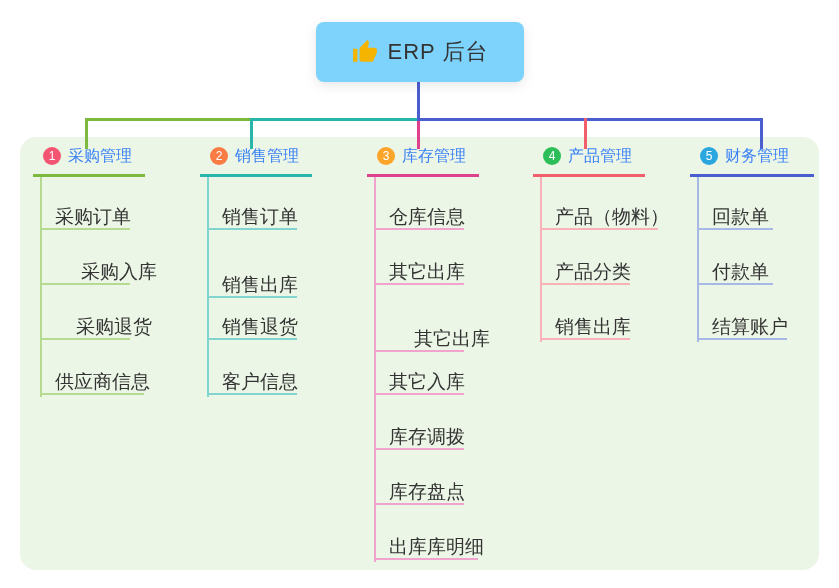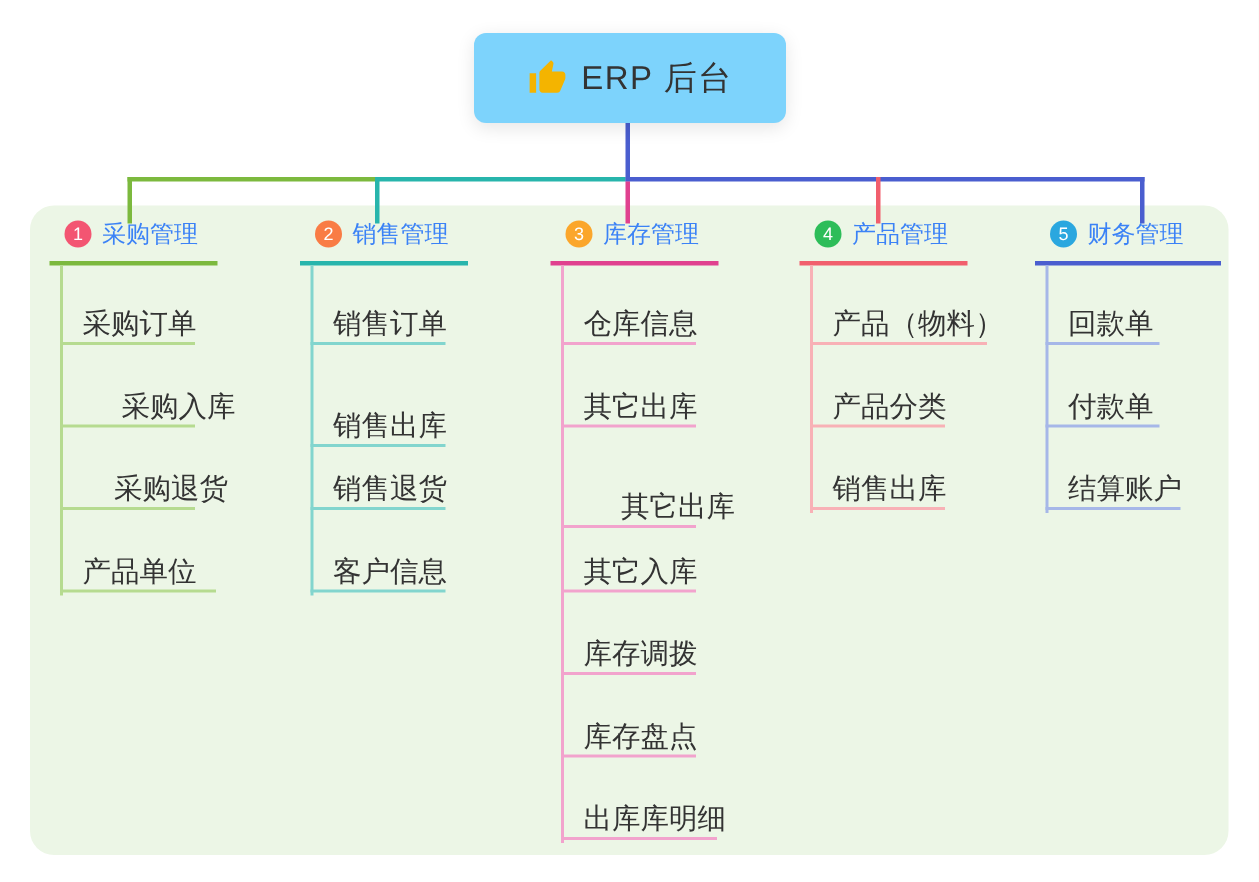--- a/index.html
+++ b/index.html
@@ -76,21 +76,21 @@
 
   <div class="branch b1" style="--badge: #f35572; --line: #7cb93e; --cline: #b6db90;">
     <div class="branch-header">
       <span class="badge">1</span>
       <span class="branch-title">采购管理</span>
     </div>
     <div class="vline"></div>
     <div class="child" style="top:58px;  width:90px;">采购订单</div>
     <div class="child" style="top:113px; width:90px;padding-left:41px;">采购入库</div>
     <div class="child" style="top:168px; width:90px;padding-left:36px;">采购退货</div>
-    <div class="child" style="top:223px; width:104px;">产品单位</div>
+    <div class="child" style="top:223px; width:104px;">供应商信息</div>
   </div>
 
   <div class="branch b2" style="--badge: #f97c45; --line: #28b5ac; --cline: #82d5ce;">
     <div class="branch-header">
       <span class="badge">2</span>
       <span class="branch-title">销售管理</span>
     </div>
     <div class="vline"></div>
     <div class="child" style="top:58px;  width:90px;">销售订单</div>
     <div class="child" style="top:126px; width:90px;text-align:right;">销售出库</div>

